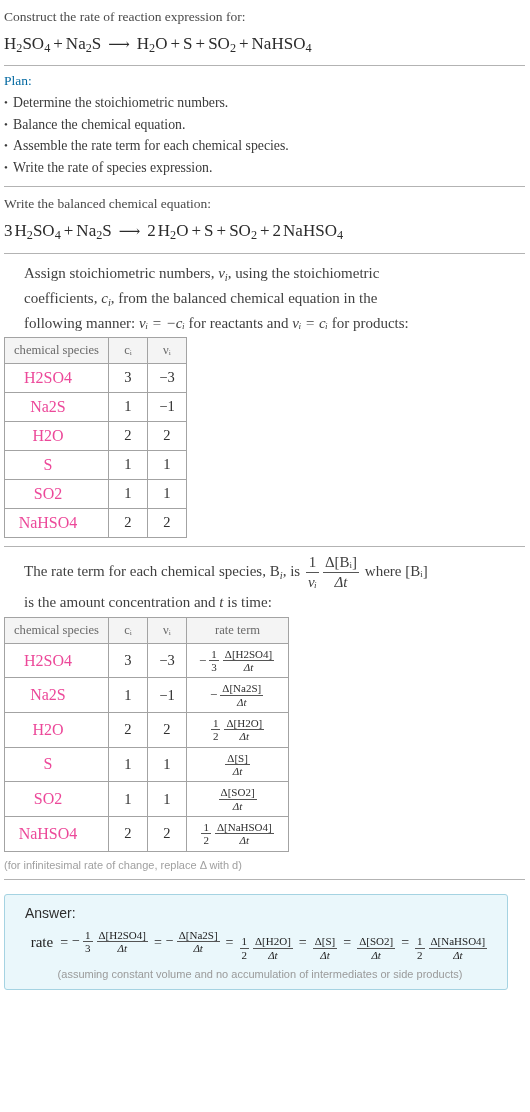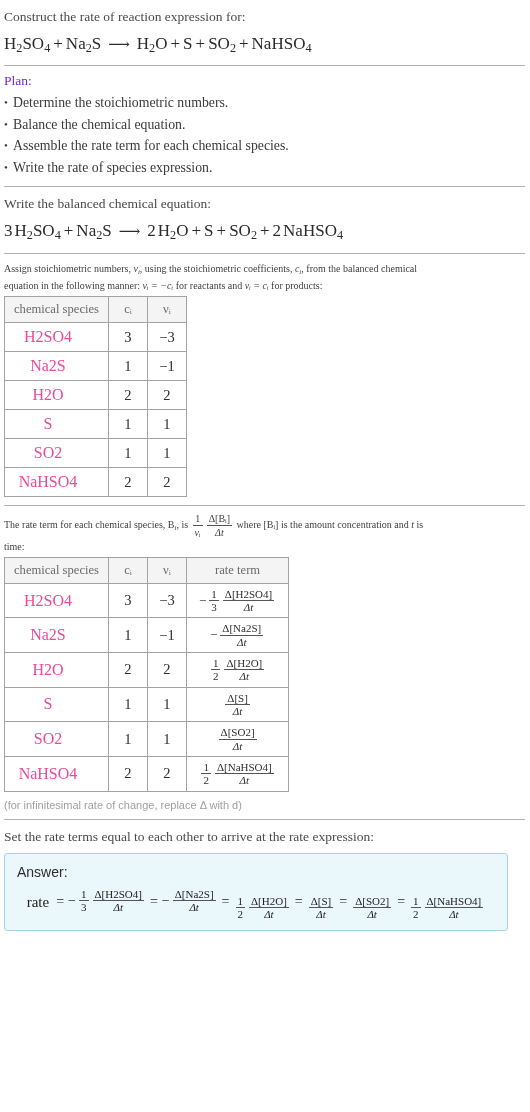--- a/index.html
+++ b/index.html
@@ -42,21 +42,21 @@
   .equation .sub {
     font-size: 0.72em;
     vertical-align: -0.28em;
   }
   .op { padding: 0 3px; }
   .arrow { padding: 0 7px; font-size: 15px; }
   .coef { margin-right: 2px; }
 
   .plan-title {
     font-size: 13.5px;
-    color: #6d28d9;
+    color: #0369a1;
     margin-bottom: 3px;
   }
   ul.plan {
     list-style: none;
     margin: 0;
     padding: 0;
   }
   ul.plan li {
     font-size: 13.8px;
     color: #3a3a3a;
@@ -66,23 +66,24 @@
   ul.plan li::before {
     content: "\2022";
     display: inline-block;
     width: 9px;
     font-size: 11px;
     vertical-align: 1px;
     color: #3a3a3a;
   }
 
   .para {
-    font-size: 10px;
+    font-size: 15px;
     color: #3f3f3f;
     line-height: 1.62;
+    margin-left: 20px;
   }
   .ital { font-style: italic; }
   .isub {
     font-size: 0.70em;
     vertical-align: -0.28em;
     font-style: italic;
   }
 
   
   .frac {
@@ -160,21 +161,21 @@
     font-family: "Liberation Sans", "DejaVu Sans", sans-serif;
     font-size: 11px;
     color: #a0a0a0;
     margin-top: 7px;
   }
 
   .answer-box {
     border: 1px solid #a5d3e2;
     background: #eaf7fb;
     border-radius: 3px;
-    padding: 10px 12px 9px 12px;
+    padding: 10px 12px 9px 20px;
     margin-top: 7px;
     width: 504px;
     box-sizing: border-box;
   }
   .answer-label {
     font-family: "Liberation Sans", "DejaVu Sans", sans-serif;
     font-size: 14px;
     color: #2d2d2d;
     margin-bottom: 8px;
   }
@@ -389,21 +390,20 @@
           </tr>
         </tbody>
     </table>
 
     <div class="footnote">(for infinitesimal rate of change, replace Δ with d)</div>
   </div>
 
   <div class="divider"></div>
 
   <div class="section">
-    <div class="prompt-line">Set the rate terms equal to each other to arrive at the rate expression:</div>
     <div class="answer-box">
       <div class="answer-label">Answer:</div>
       <div class="answer-expr" id="answer-expr"><span class="rate-word">rate</span><span class="eq">=</span><span class="rate-expr">
             <span class="sign">−</span>
             <span class="frac small-frac">
               <span class="num">1</span>
               <span class="den">3</span>
             </span>
             <span class="frac small-frac">
               <span class="num">Δ[H<span class="sub">2</span>SO<span class="sub">4</span>]</span>
@@ -437,16 +437,17 @@
           </span><span class="eq">=</span><span class="rate-expr">
             <span class="frac small-frac">
               <span class="num">1</span>
               <span class="den">2</span>
             </span>
             <span class="frac small-frac">
               <span class="num">Δ[NaHSO<span class="sub">4</span>]</span>
               <span class="den ital">Δt</span>
             </span>
           </span></div>
+      <div class="answer-note">(assuming constant volume and no accumulation of intermediates or side products)</div>
     </div>
   </div>
 
 </div>
 
 </body></html>

